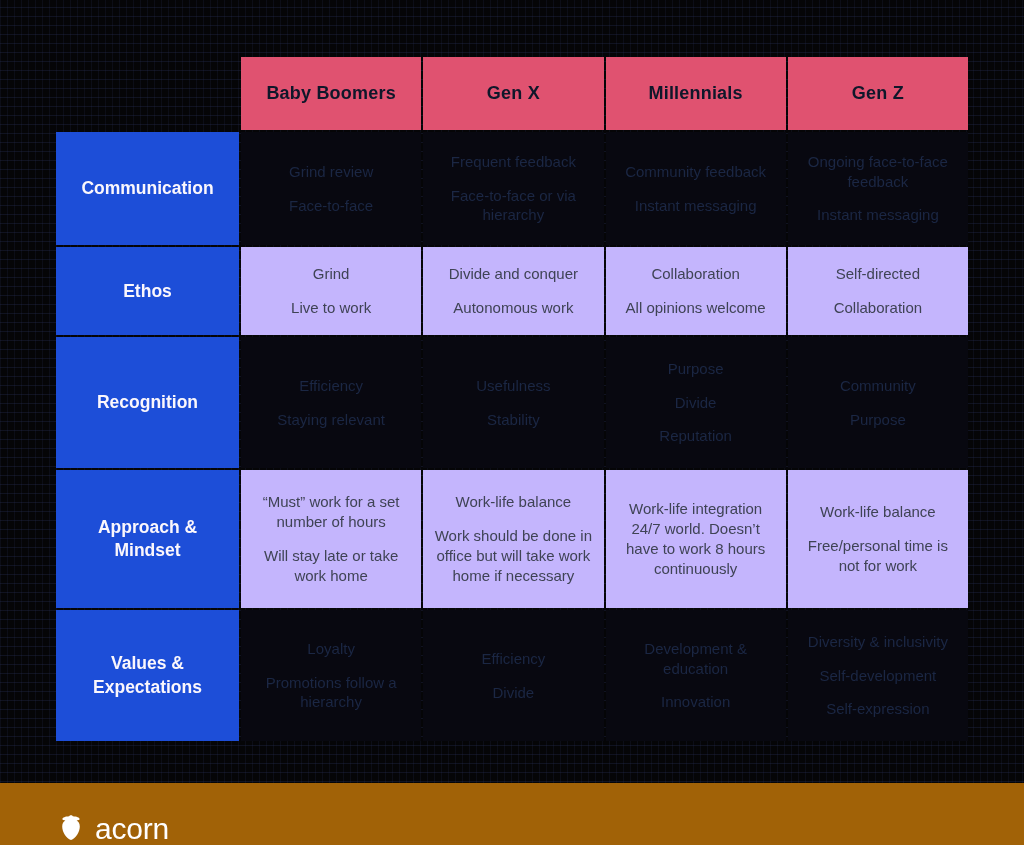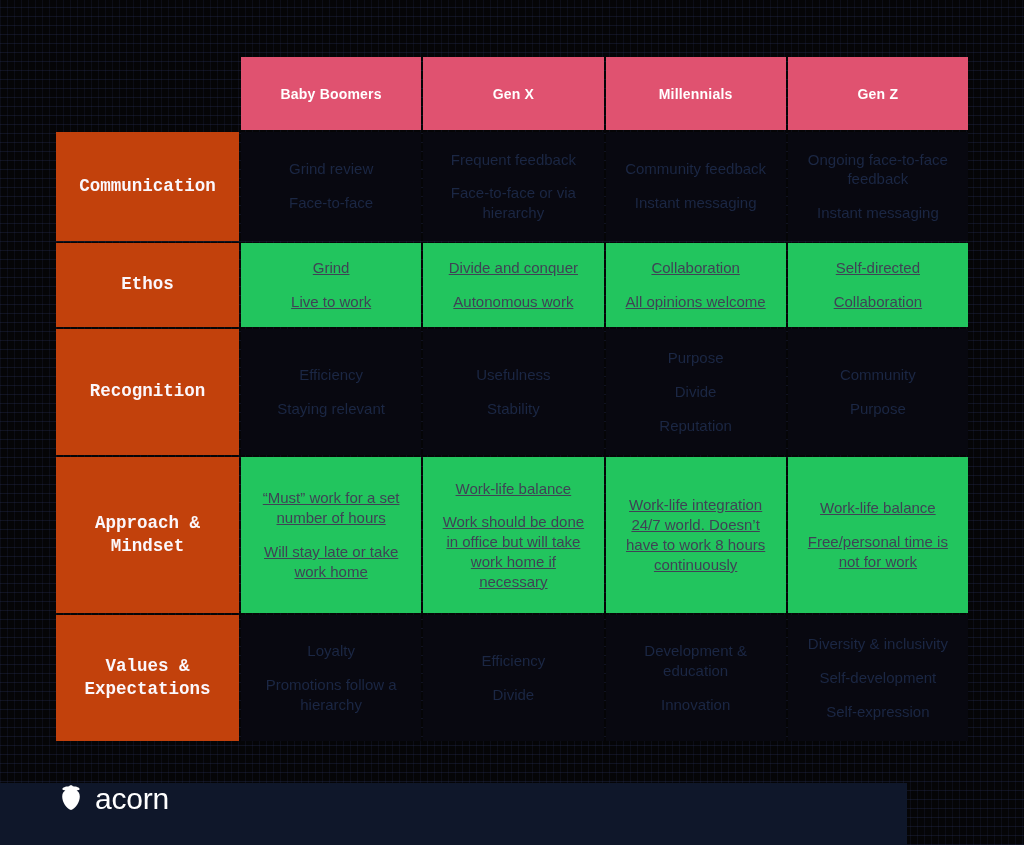--- a/index.html
+++ b/index.html
@@ -50,46 +50,44 @@
 
   
   .corner {
     width: 183px;
     background: transparent;
   }
 
   
   .gen-head {
     background: #e05270;
-    color: #ffffff;
+    color: #0f172a;
     font-weight: bold;
-    font-size: 14px;
+    font-size: 18px;
     letter-spacing: 0.2px;
     height: 73px;
   }
 
   
   .row-head {
-    background: #c2410c;
+    background: #1d4ed8;
     color: #fbf7fc;
     font-weight: bold;
     font-size: 17.5px;
     line-height: 1.32;
     padding: 4px 8px;
-    font-family: Liberation Mono, monospace;
   }
 
   
   .cell-light {
-    background: #22c55e;
+    background: #c4b5fd;
     color: #3f4355;
     font-size: 15px;
     line-height: 1.32;
-    padding: 8px 18px;
-    text-decoration: underline;
+    padding: 8px 10px;
   }
 
   
   .cell-dark {
     background: #080810;
     color: #1b2744;
     font-size: 15px;
     line-height: 1.32;
     padding: 8px 10px;
   }
@@ -101,25 +99,25 @@
   .cell-light .line:last-child,
   .cell-dark .line:last-child {
     margin-bottom: 0;
   }
 
   
   #footer-band {
     position: absolute;
     left: 0;
     top: 783px;
-    width: 907px;
+    width: 1024px;
     height: 62px;
-    background: #0f172a;
+    background: #a16207;
     display: flex;
-    align-items: flex-start;
+    align-items: flex-end;
   }
   #brand {
     display: flex;
     align-items: center;
     margin-left: 58px;
     gap: 11px;
   }
   #brand .wordmark {
     color: #ffffff;
     font-size: 30px;

